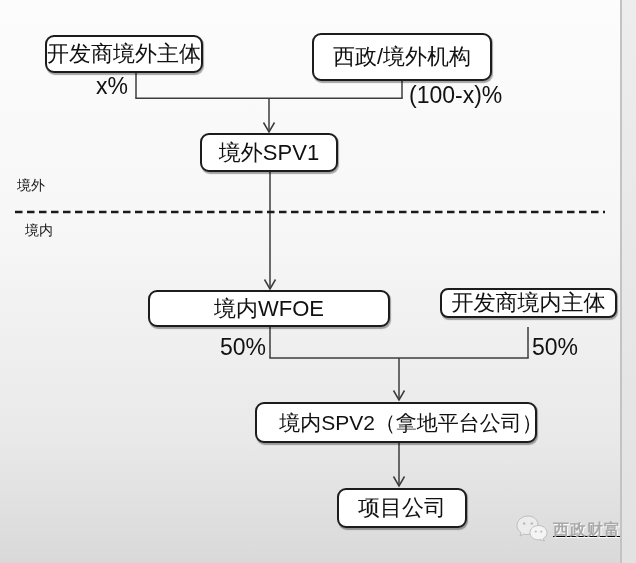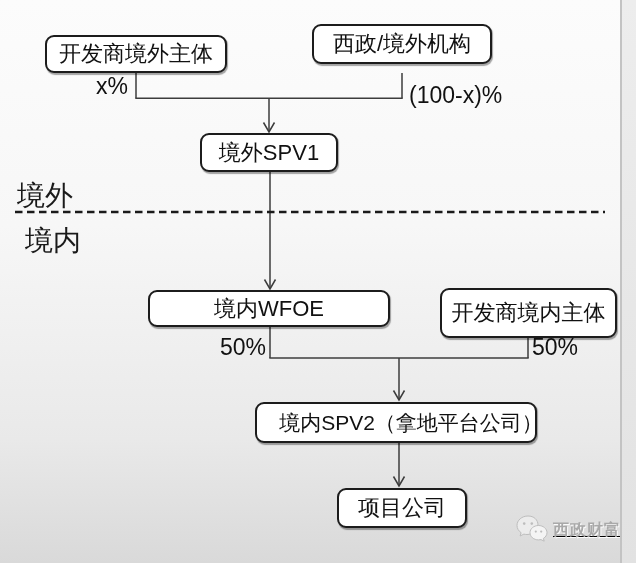--- a/index.html
+++ b/index.html
@@ -24,21 +24,21 @@
     display:flex; align-items:center; justify-content:center;
     font-size:22px; color:#111111; white-space:nowrap;
     box-shadow:1px 1.5px 1px rgba(0,0,0,0.35);
     box-sizing:border-box;
   }
   .pct {
     position:absolute; font-size:23px; color:#111111; white-space:nowrap;
   }
   .pct.right-align { text-align:right; }
   .region-label {
-    position:absolute; font-size:28px; color:#1a1a1a; white-space:nowrap;
+    position:absolute; font-size:14px; color:#1a1a1a; white-space:nowrap;
   }
   .watermark {
     position:absolute; left:516px; top:515px; display:flex; align-items:center; gap:5px;text-decoration:underline;
   }
   .wm-text {
     font-size:16px; font-weight:bold; color:#a9a9a9; letter-spacing:1px;
     text-shadow:1px 1px 0 rgba(255,255,255,0.9);
   }
 </style>
 </head>
@@ -64,29 +64,29 @@
       <path d="M399 358 L399 399"></path>
       <path d="M393.5 390.5 L399 400 L404.5 390.5"></path>
 
       <path d="M399 443 L399 485"></path>
       <path d="M393.5 476.5 L399 486 L404.5 476.5"></path>
     </g>
 
     <path d="M15 212 L605 212" stroke="#1a1a1a" stroke-width="2.6" stroke-dasharray="7.5 4.5" fill="none"></path>
   </svg>
 
-  <div class="node" style="left:45px; top:35px; width:182px; height:38px;">开发商境外主体</div>
+  <div class="node" style="left:45px; top:35px; width:158px; height:38px;">开发商境外主体</div>
 
-  <div class="node" style="left:312px; top:24px; width:180px; height:40px;">西政/境外机构</div>
+  <div class="node" style="left:312px; top:33px; width:180px; height:48px;">西政/境外机构</div>
 
   <div class="node" style="left:200px; top:133px; width:138px; height:39px;border-radius:9px;">境外SPV1</div>
 
   <div class="node" style="left:148px; top:290px; width:242px; height:37px;">境内WFOE</div>
 
-  <div class="node" style="left:440px; top:288px; width:177px; height:50px;">开发商境内主体</div>
+  <div class="node" style="left:440px; top:288px; width:177px; height:30px;border-radius:8px;">开发商境内主体</div>
 
   <div class="node" style="left:255px; top:402px; width:282px; height:41px; font-size:21px;padding-left:30px;">境内SPV2（拿地平台公司）</div>
 
   <div class="node" style="left:337px; top:488px; width:130px; height:40px;text-align:center;">项目公司</div>
 
   <div class="pct right-align" style="left:58px; top:73px; width:70px;">x%</div>
 
   <div class="pct" style="left:409px; top:74px;margin-top:8px;">(100-x)%</div>
 
   <div class="pct right-align" style="left:196px; top:334px; width:70px;">50%</div>

